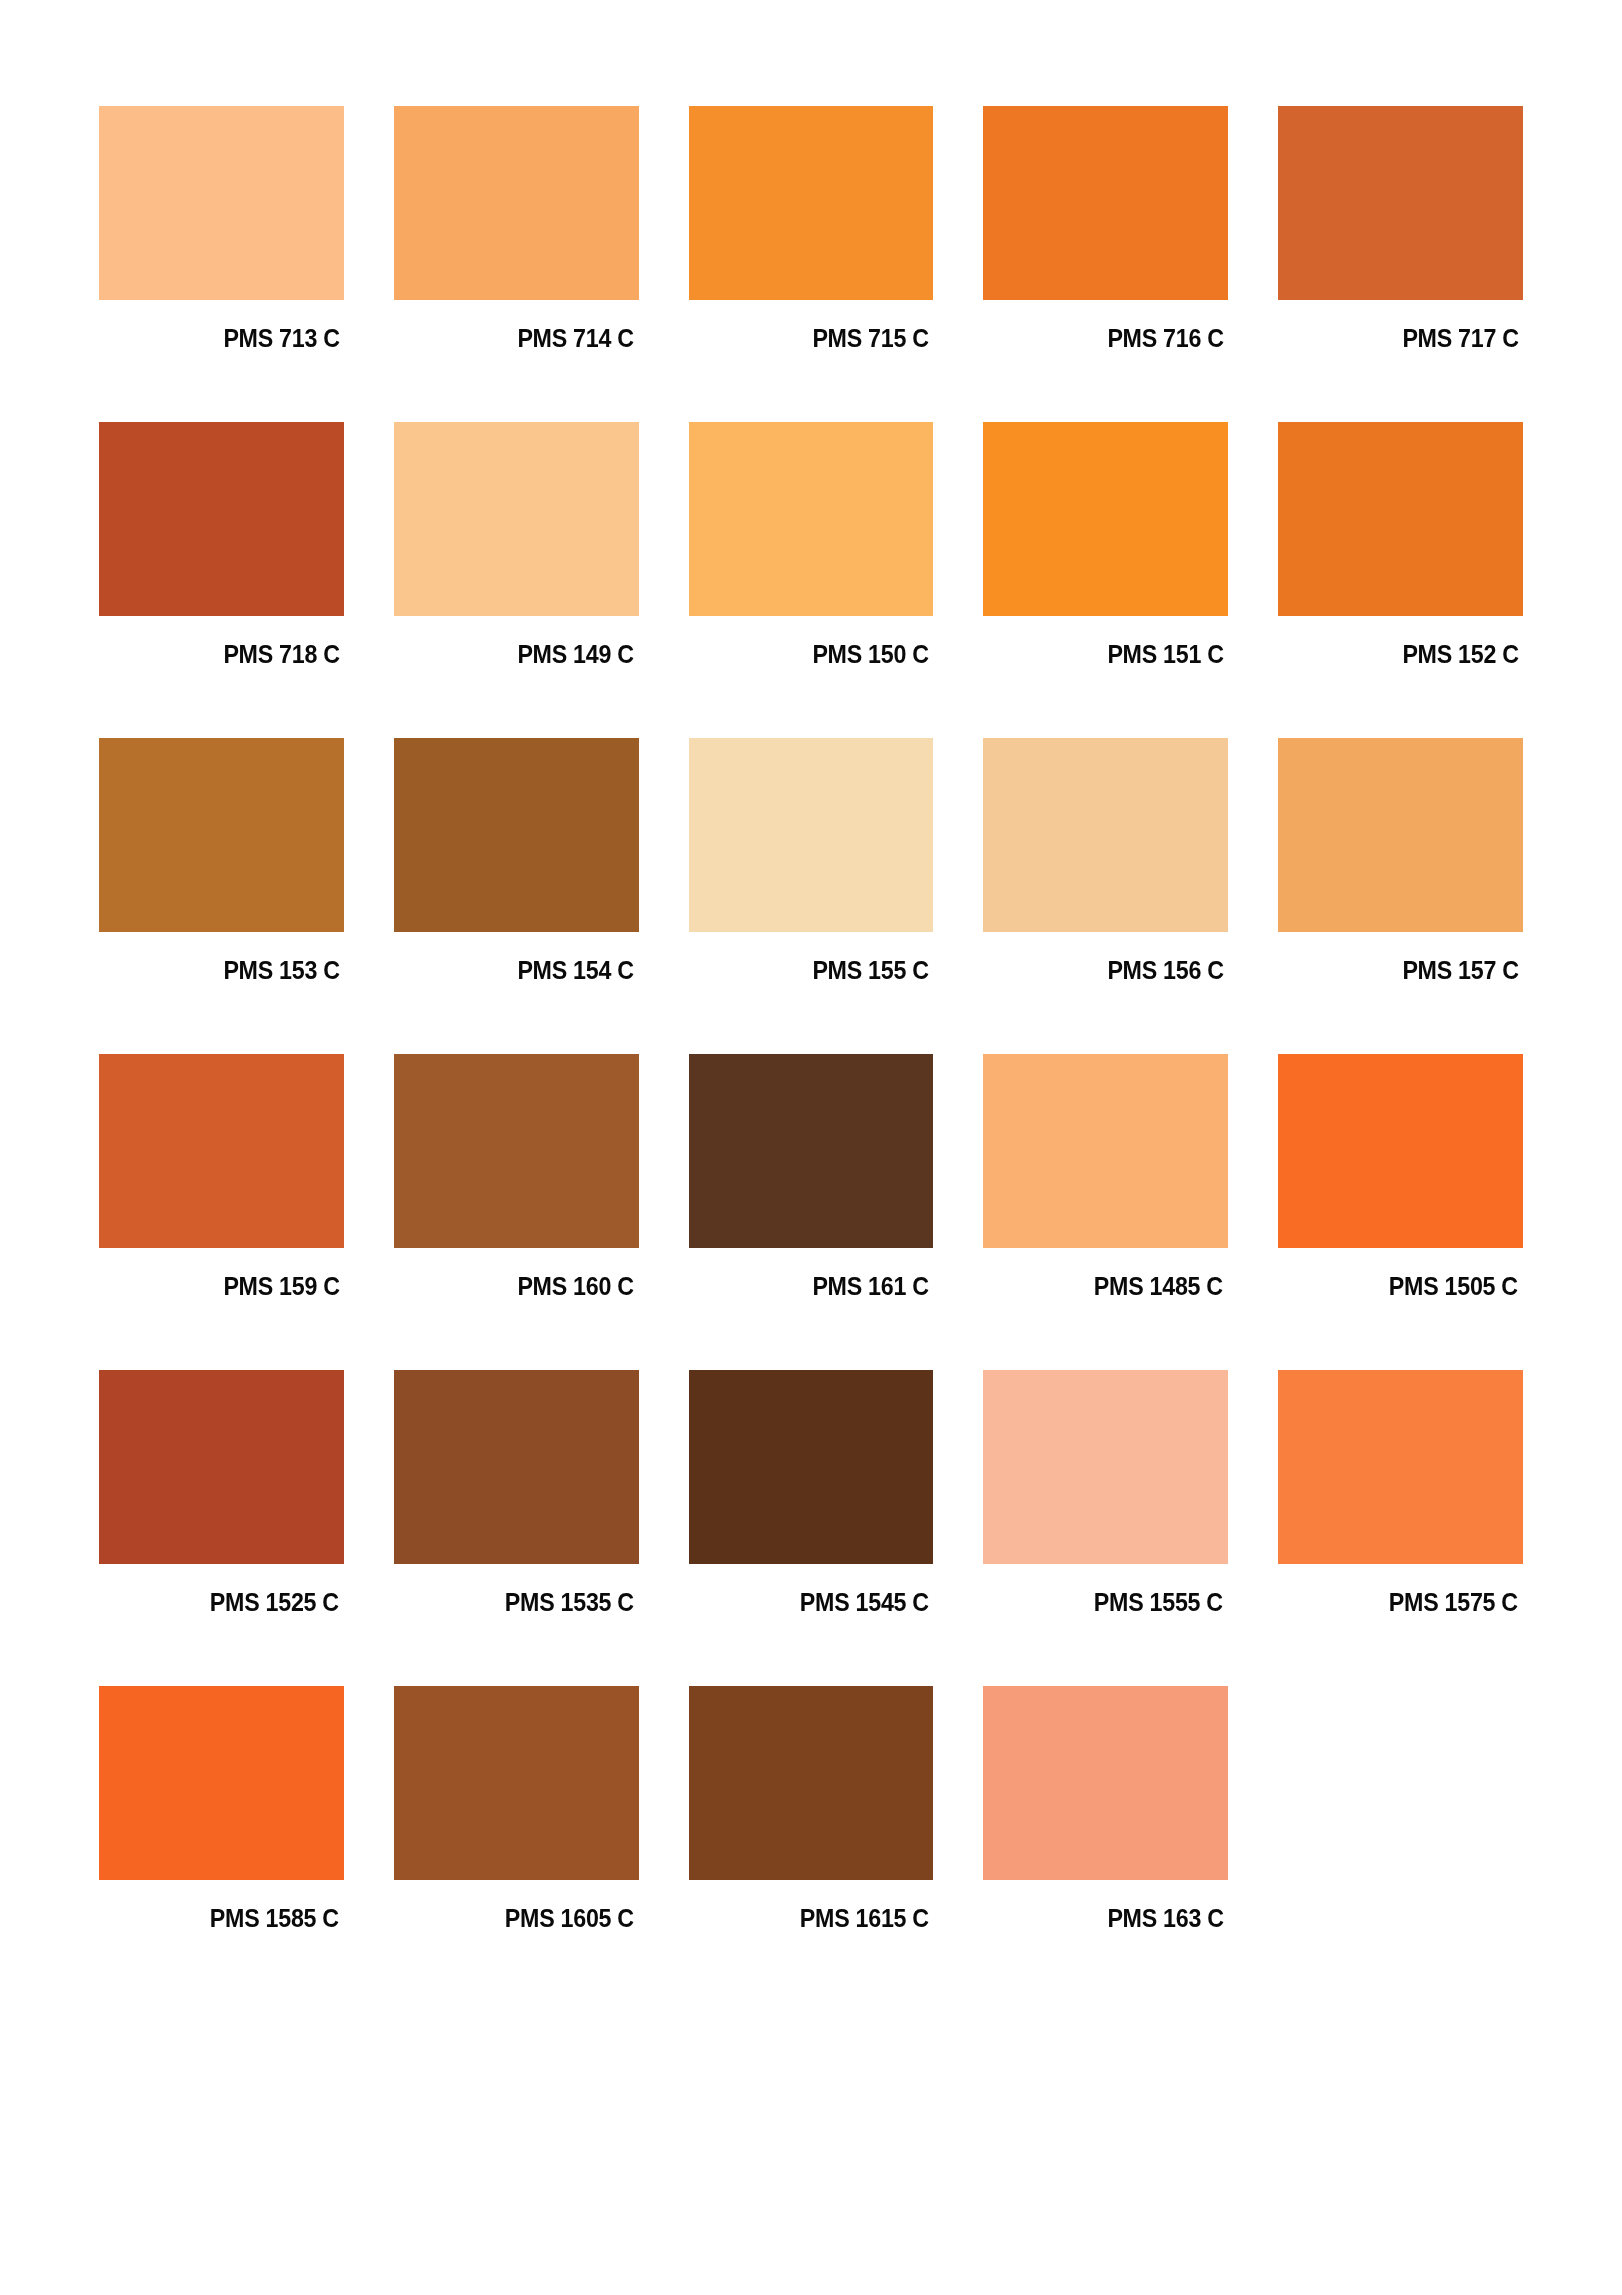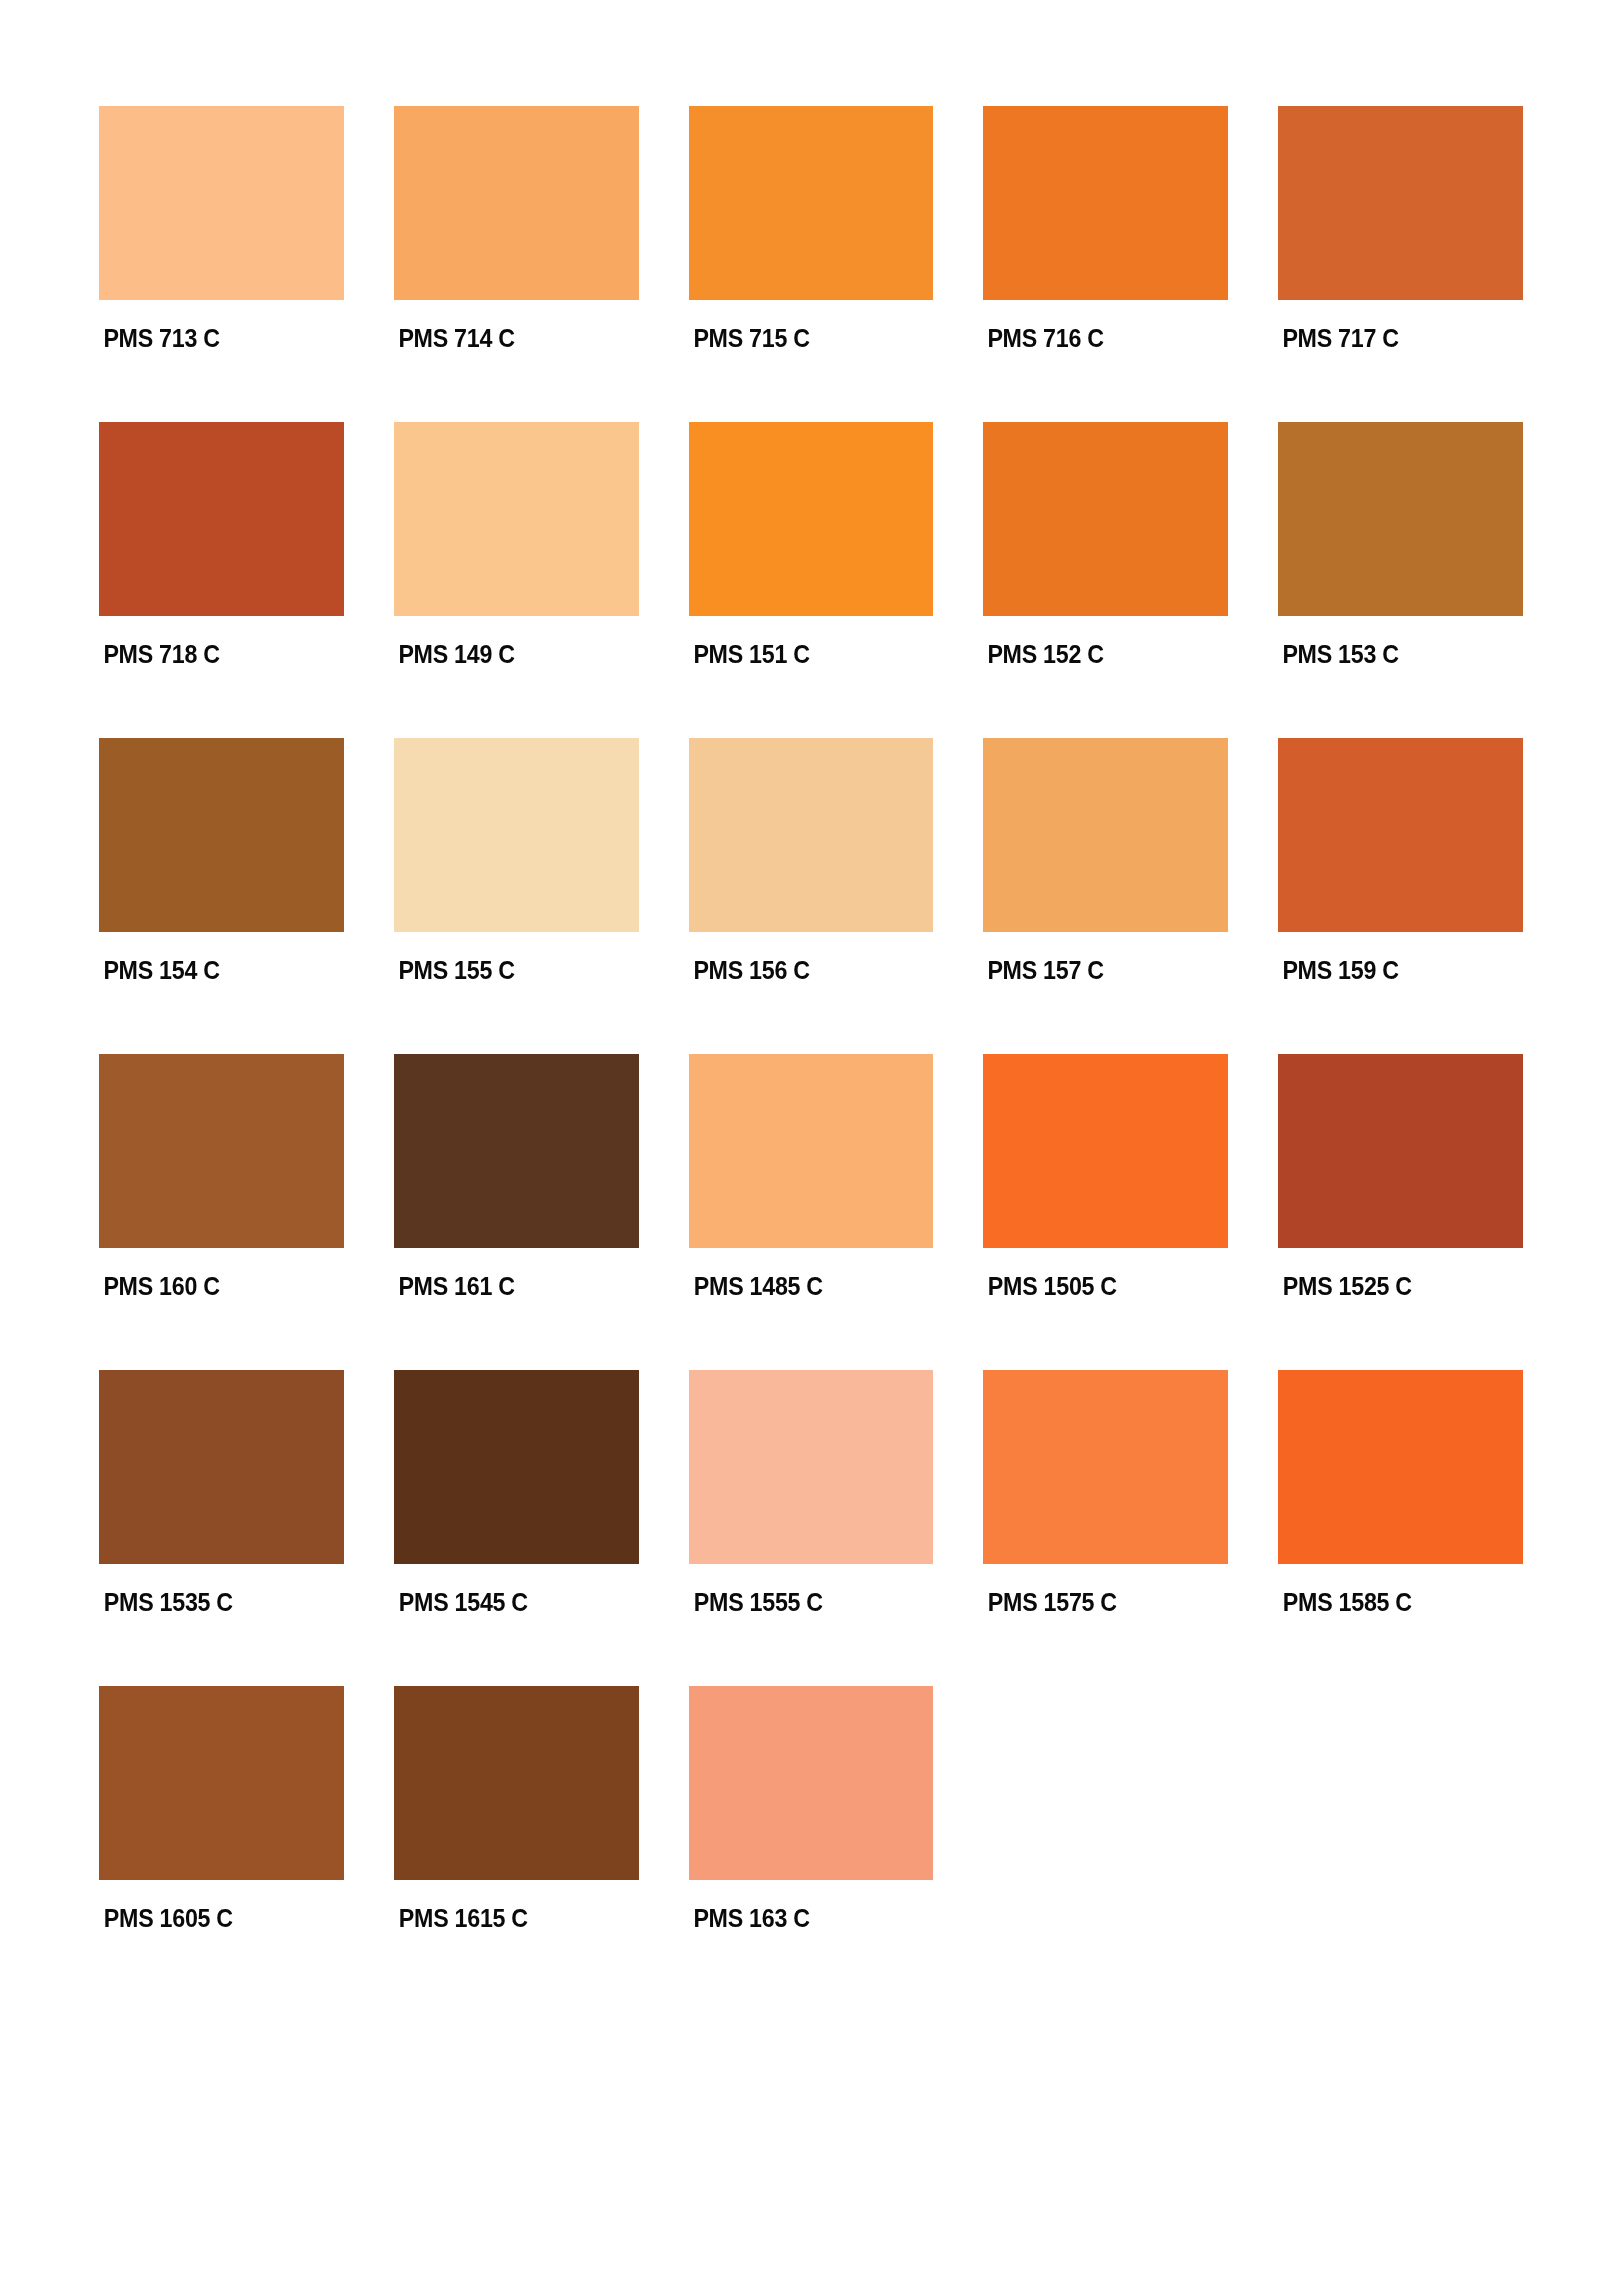--- a/index.html
+++ b/index.html
@@ -28,21 +28,21 @@
     display: grid;
     grid-template-columns: repeat(5, 1fr);
     grid-auto-rows: min-content;
     column-gap: 50px;
     row-gap: 0;
   }
 
   .swatch-cell {
     display: flex;
     flex-direction: column;
-    align-items: flex-start;
+    align-items: flex-end;
     margin-bottom: 71px;
   }
 
   .swatch-chip {
     width: 100%;
     height: 194px;
     display: block;
   }
 
   .swatch-label {
@@ -84,20 +84,24 @@
         <div class="swatch-chip" style="background-color: rgb(211, 100, 45);"></div>
         <div class="swatch-label" style="color: rgb(10, 10, 10);">PMS 717 C</div>
       </div>
       <div class="swatch-cell">
         <div class="swatch-chip" style="background-color: rgb(187, 74, 39);"></div>
         <div class="swatch-label" style="color: rgb(10, 10, 10);">PMS 718 C</div>
       </div>
       <div class="swatch-cell">
         <div class="swatch-chip" style="background-color: rgb(251, 198, 141);"></div>
         <div class="swatch-label" style="color: rgb(10, 10, 10);">PMS 149 C</div>
+      </div>
+      <div class="swatch-cell">
+        <div class="swatch-chip" style="background-color: rgb(251, 182, 95);"></div>
+        <div class="swatch-label" style="color: rgb(10, 10, 10);">PMS 150 C</div>
       </div>
       <div class="swatch-cell">
         <div class="swatch-chip" style="background-color: rgb(249, 142, 34);"></div>
         <div class="swatch-label" style="color: rgb(10, 10, 10);">PMS 151 C</div>
       </div>
       <div class="swatch-cell">
         <div class="swatch-chip" style="background-color: rgb(235, 118, 33);"></div>
         <div class="swatch-label" style="color: rgb(10, 10, 10);">PMS 152 C</div>
       </div>
       <div class="swatch-cell">

